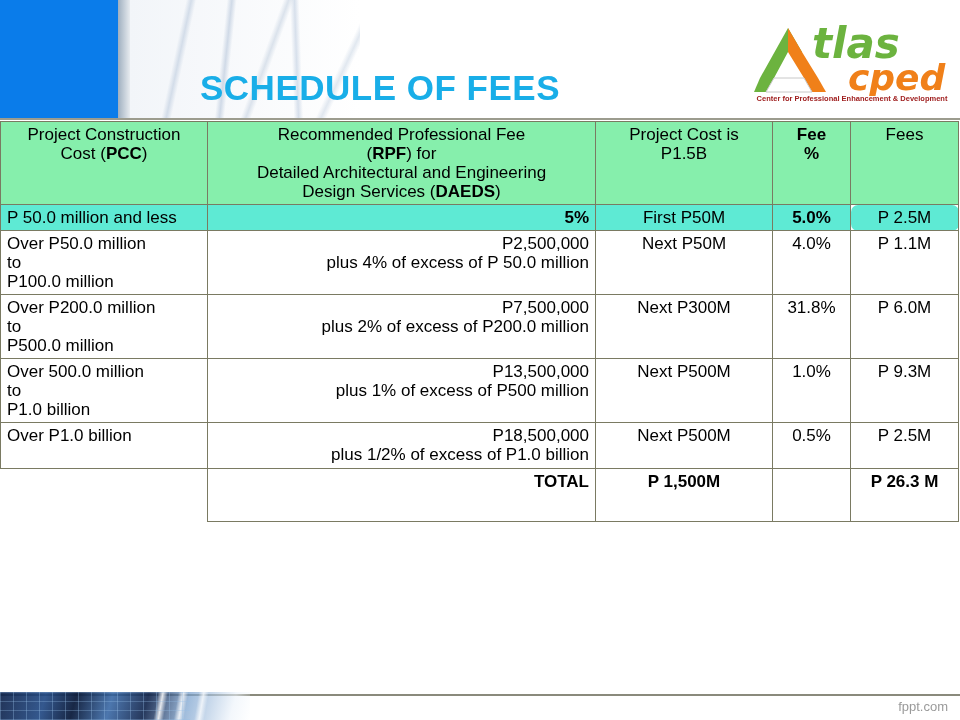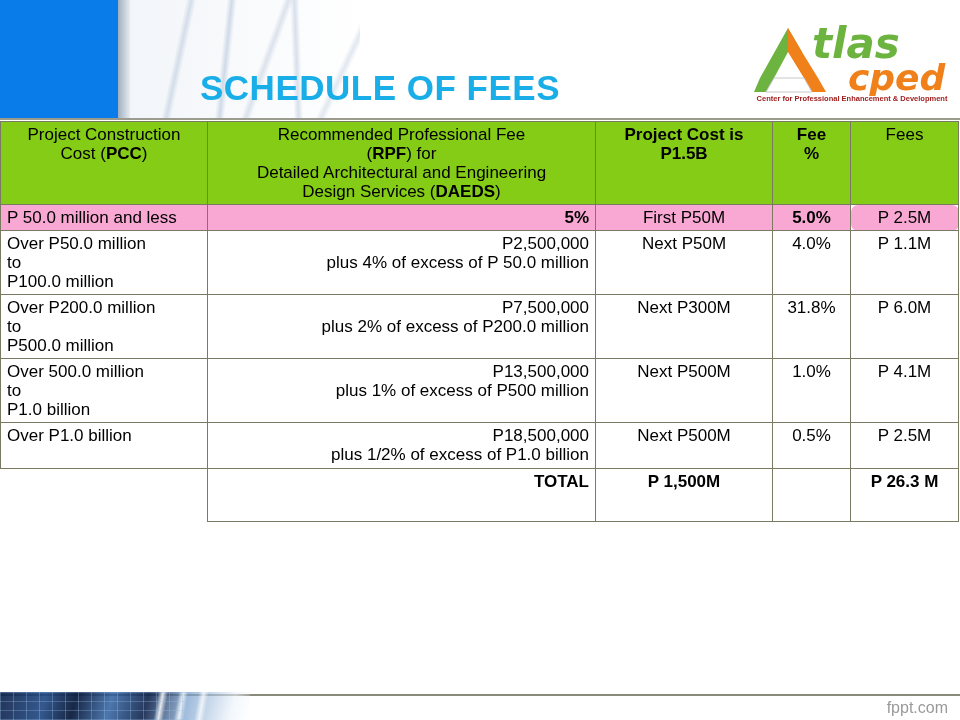--- a/index.html
+++ b/index.html
@@ -109,32 +109,32 @@
   }
 
   .col-pcc   { width: 207px; }
   .col-rpf   { width: 388px; }
   .col-pcost { width: 177px; }
   .col-feepc { width: 78px; }
   .col-fees  { width: 108px; }
 
   
   tr.head td {
-    background: #84cc16;
+    background: #86efac;
     text-align: center;
     vertical-align: middle;
     font-size: 17.5px;
     padding: 6px 5px;
   }
-  td.h-blue   { color: #1f7fc4; font-weight: bold; font-size: 18px; }
+  td.h-blue   { color: #1f7fc4; font-weight: normal; font-size: 18px; }
   td.h-black  { color: #000000; font-weight: bold; font-size: 19px; }
   td.h-red    { color: #b00000; font-weight: normal; font-size: 19px; }
 
   
-  tr.hl td { background: #f9a8d4; }
+  tr.hl td { background: #5eead4; }
 
   .cell-pcc    { text-align: left; }
   .cell-rpf    { text-align: right; }
   .cell-center { text-align: center; vertical-align: top; }
 
   .txt-blue { color: #2b8fd0; }
   .txt-red  { color: #c00000; border-radius: 7px; }
   .bold     { font-weight: bold; }
 
   .rpf-line1 { display: block; text-align: right; }
@@ -173,21 +173,21 @@
     position: absolute;
     left: 0; top: 0; width: 190px; height: 28px;
     background:
       repeating-linear-gradient(to right, rgba(150,190,230,0.35) 0 1px, rgba(0,0,0,0) 1px 13px),
       repeating-linear-gradient(to bottom, rgba(150,190,230,0.3) 0 1px, rgba(0,0,0,0) 1px 9px);
   }
   #watermark {
     position: absolute;
     right: 12px;
     top: 699px;
-    font-size: 16px;
+    font-size: 13px;
     color: #9a9a9a;
   }
 </style>
 </head>
 <body>
 
 <div id="slide">
 
   <div id="header-band">
     <div id="header-blue-bar"></div>
@@ -278,21 +278,21 @@
           <td class="cell-center txt-red">P 6.0M</td>
         </tr>
         <tr>
           <td class="cell-pcc">Over 500.0 million<br>to<br>P1.0 billion</td>
           <td class="cell-rpf">
             <span class="rpf-line1">P13,500,000</span>
             <span class="rpf-line2">plus 1% of excess of P500 million</span>
           </td>
           <td class="cell-center txt-blue">Next P500M</td>
           <td class="cell-center">1.0%</td>
-          <td class="cell-center txt-red">P 4.1M</td>
+          <td class="cell-center txt-red">P 9.3M</td>
         </tr>
         <tr>
           <td class="cell-pcc">Over P1.0 billion</td>
           <td class="cell-rpf">
             <span class="rpf-line1">P18,500,000</span>
             <span class="rpf-line2">plus 1/2% of excess of P1.0 billion</span>
           </td>
           <td class="cell-center txt-blue">Next P500M</td>
           <td class="cell-center">0.5%</td>
           <td class="cell-center txt-red">P 2.5M</td>

